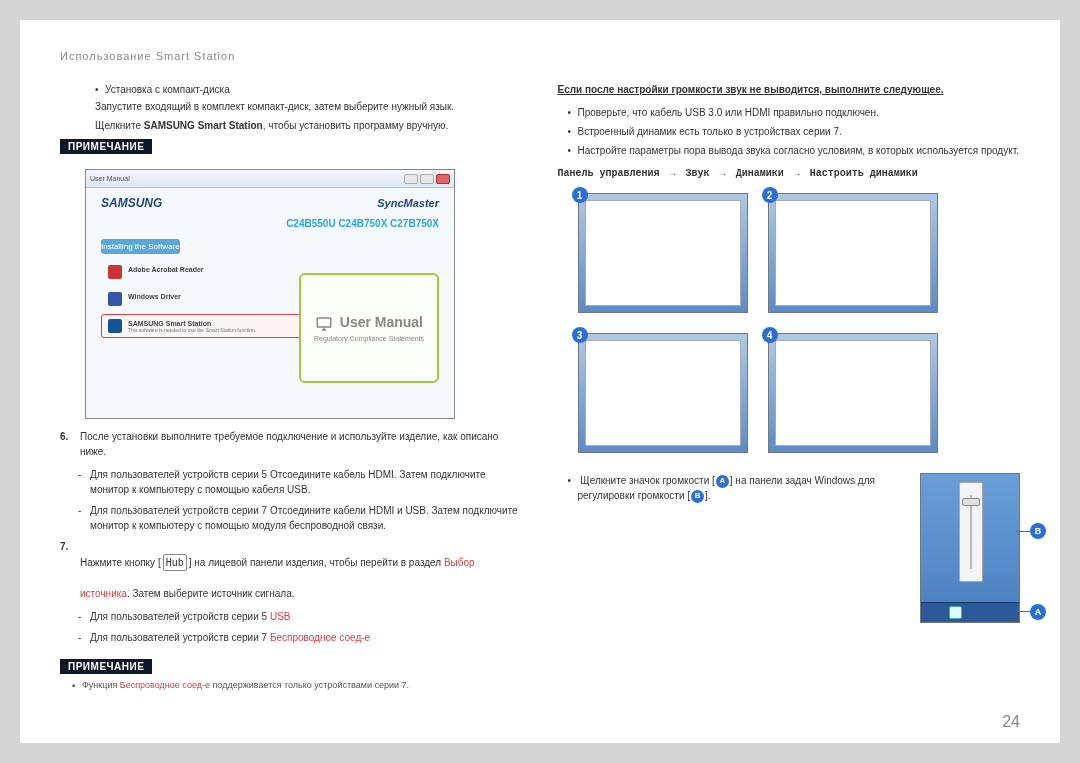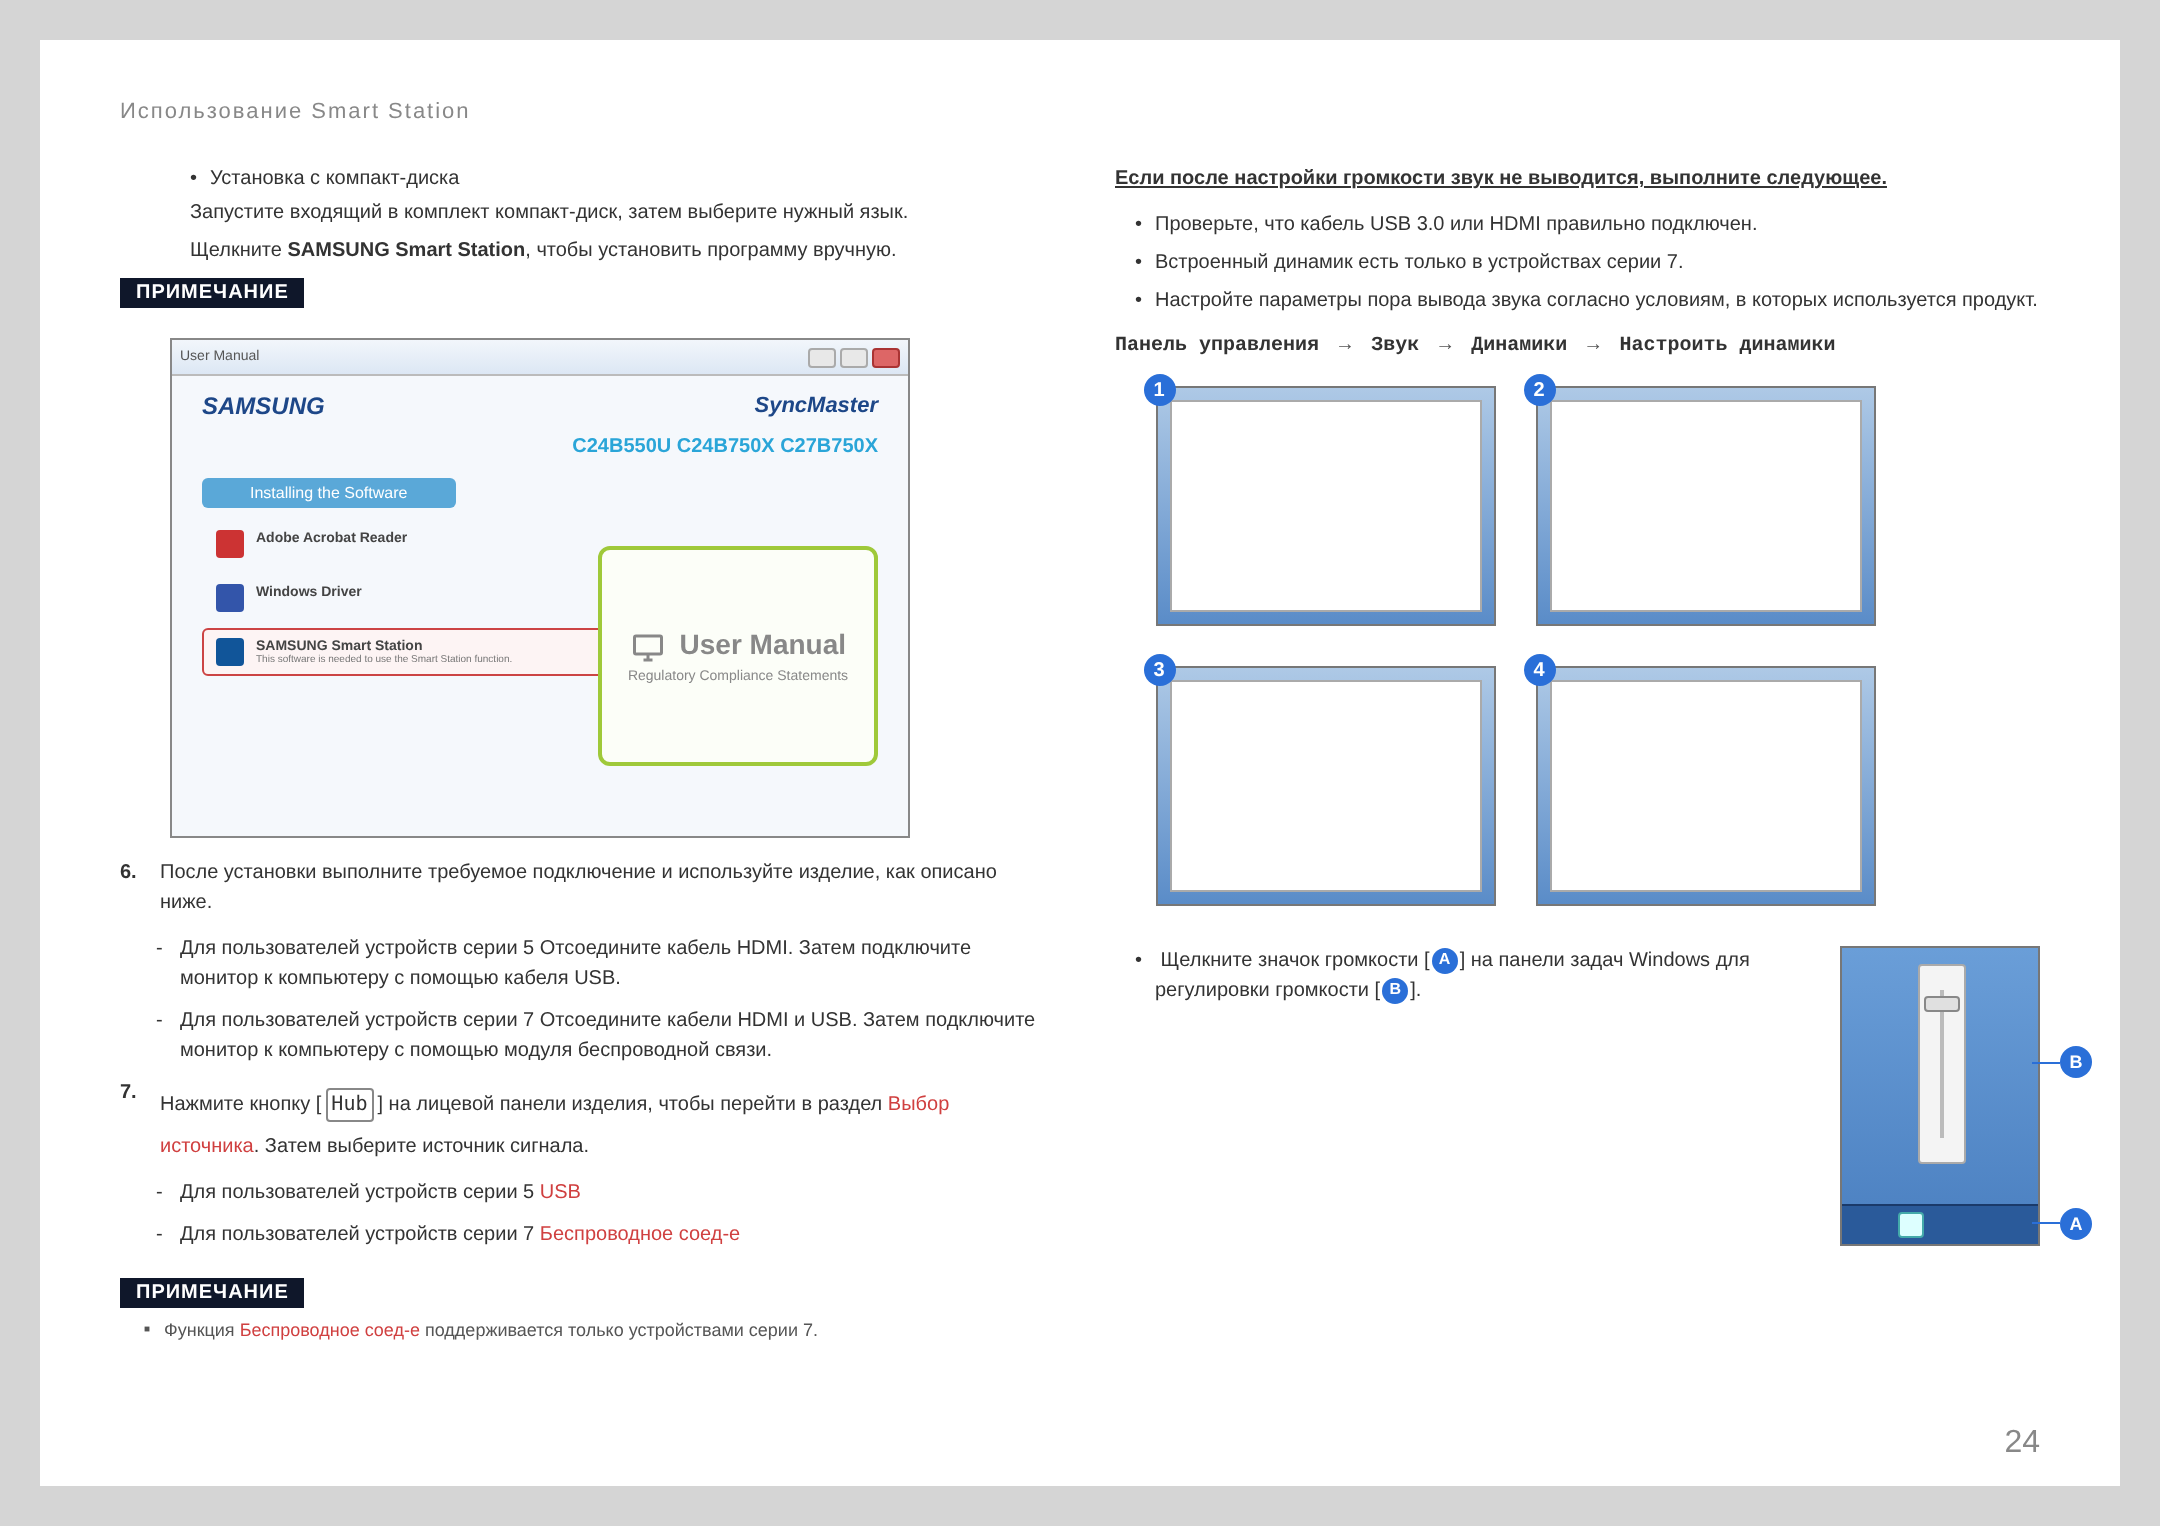--- a/index.html
+++ b/index.html
@@ -119,21 +119,21 @@
     }
     .tb-icons { display:flex; gap:2px; }
     .tb-btn { width:14px; height:10px; background:#e8e8e8; border:1px solid #aaa; border-radius:2px; }
     .tb-btn.close { background:#d66; border-color:#a33; }
     .ss-content { padding: 8px 15px; }
     .ss-top { display: flex; justify-content: space-between; align-items: center; margin-bottom:8px;}
     .samsung-logo { color:#1d4788; font-weight:bold; font-size:12px; font-style:italic; }
     .syncmaster { color:#1d4788; font-weight:bold; font-size:11px; font-style:italic; }
     .models { color:#2aa5d8; font-size:10px; font-weight:bold; text-align:right; margin-bottom:10px;}
     .install-bar {
-      background:#5aa8d8; color:#fff; font-size:8px; padding:3px 24px;
+      background:#5aa8d8; color:#fff; font-size:8px; padding:3px 0;
       border-radius:3px; margin-bottom:6px; display:inline-block;text-align:center;
     }
     .install-item {
       display:flex; align-items:center; gap:6px;
       padding:4px 6px; font-size:7px; color:#444;
       border:1px solid transparent; border-radius:3px; margin-bottom:3px;
     }
     .install-item.highlight { border:1px solid #c44; background:#fdf4f4;}
     .ii-icon { width:14px; height:14px; border-radius:2px; flex-shrink:0;}
     .monitor-box {
@@ -243,21 +243,21 @@
     .side-letter {
       position:absolute; right:-26px;
       color:#fff; background:#2a6fd8;
       width:16px; height:16px; border-radius:50%;
       font-size:9px; font-weight:bold;
       display:flex; align-items:center; justify-content:center;
     }
     .connector {
       position:absolute; height:1px; background:#2a6fd8;
     }
-    .hub-icon { display:inline-block; font-family: monospace; font-size:10px; border:1px solid #888; padding:0 2px; border-radius:2px; margin:5px 2px;}
+    .hub-icon { display:inline-block; font-family: monospace; font-size:10px; border:1px solid #888; padding:0 2px; border-radius:2px; margin:15px 2px;}
   </style>
 </head>
 <body>
 
 <div class="page">
   <div class="header">Использование Smart Station</div>
 
   <div class="columns">
 
     <div class="col">

